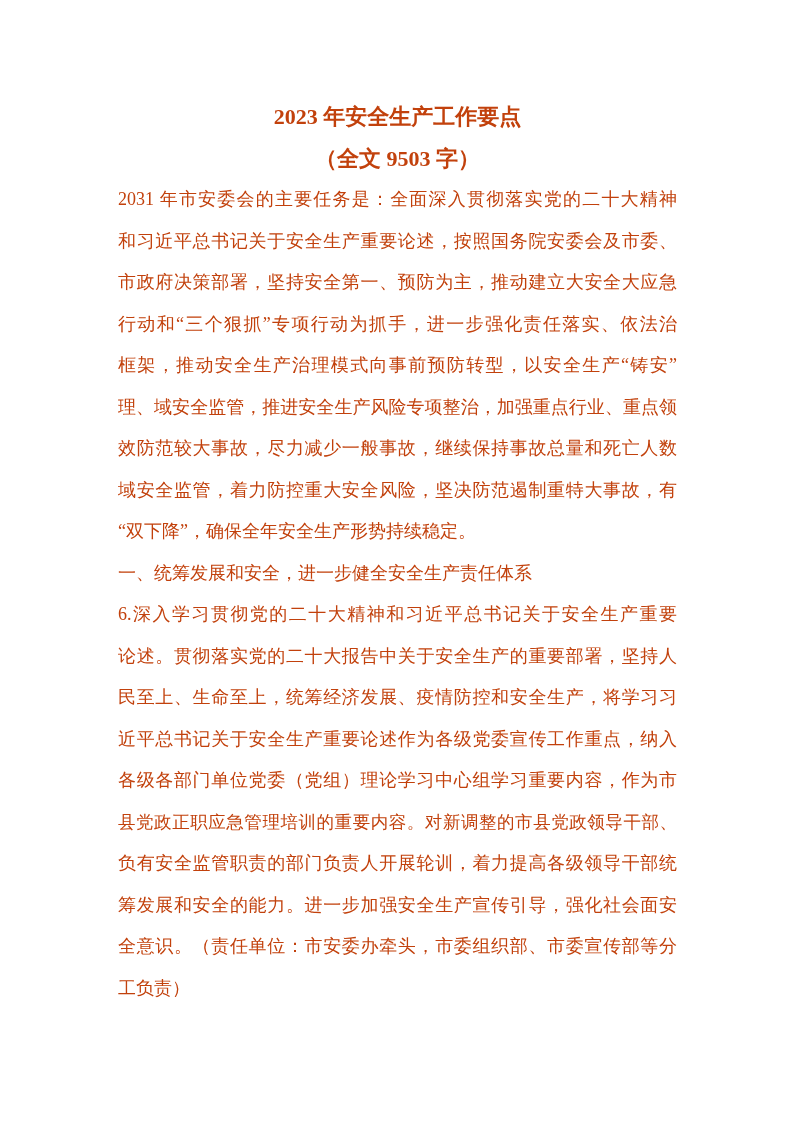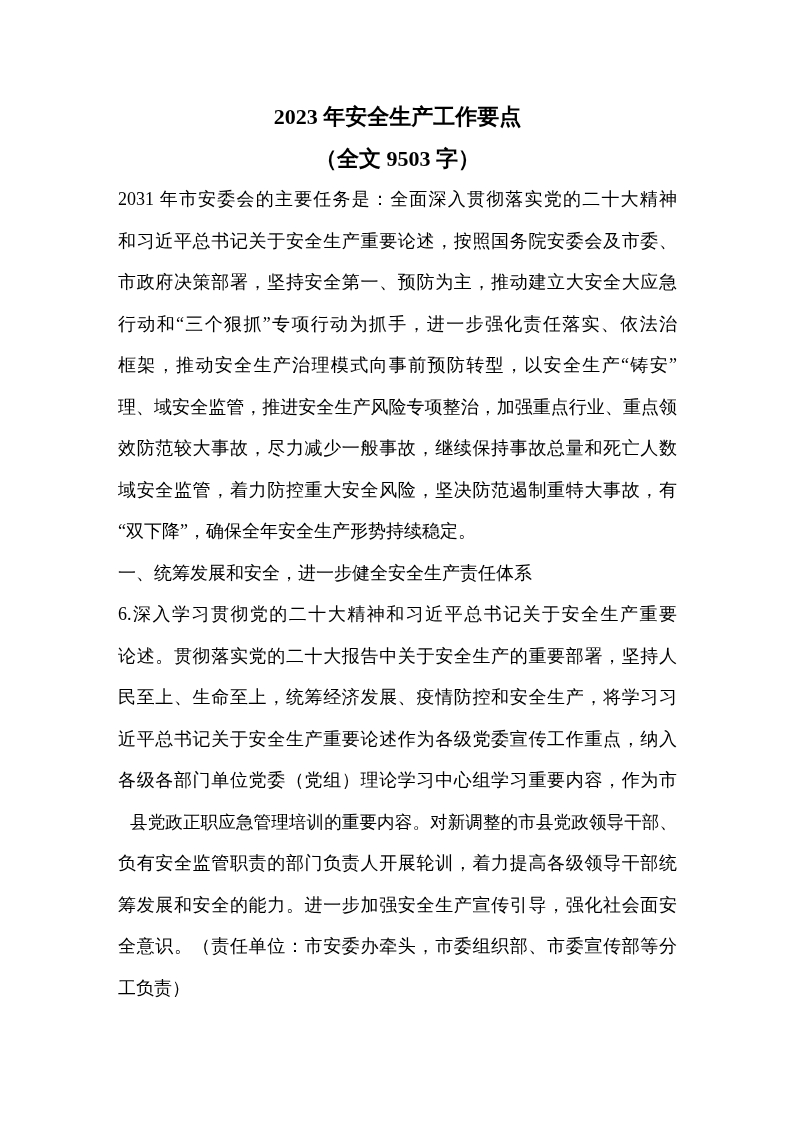--- a/index.html
+++ b/index.html
@@ -5,21 +5,21 @@
   html, body {
     margin: 0;
     padding: 0;
     background: #ffffff;
   }
   .page {
     position: relative;
     width: 793px;
     height: 1118px;
     background: #ffffff;
-    color: #000000;
+    color: #c2410c;
     font-family: "Liberation Serif", serif;
     overflow: hidden;
   }
   .content {
     position: absolute;
     left: 118px;
     top: 96px;
     width: 559px;
   }
   .line {
@@ -29,21 +29,20 @@
     text-align: left;
     white-space: normal;
     overflow: hidden;
   }
   .j {
     text-align: justify;
     text-align-last: justify;
   }
   .tight {
     font-size: 17.5px;
-    margin-left: 12px;
   }
   .title-line {
     height: 41.5px;
     line-height: 41.5px;
     font-size: 22px;
     font-weight: bold;
     text-align: center;
     overflow: hidden;
   }
 </style>

